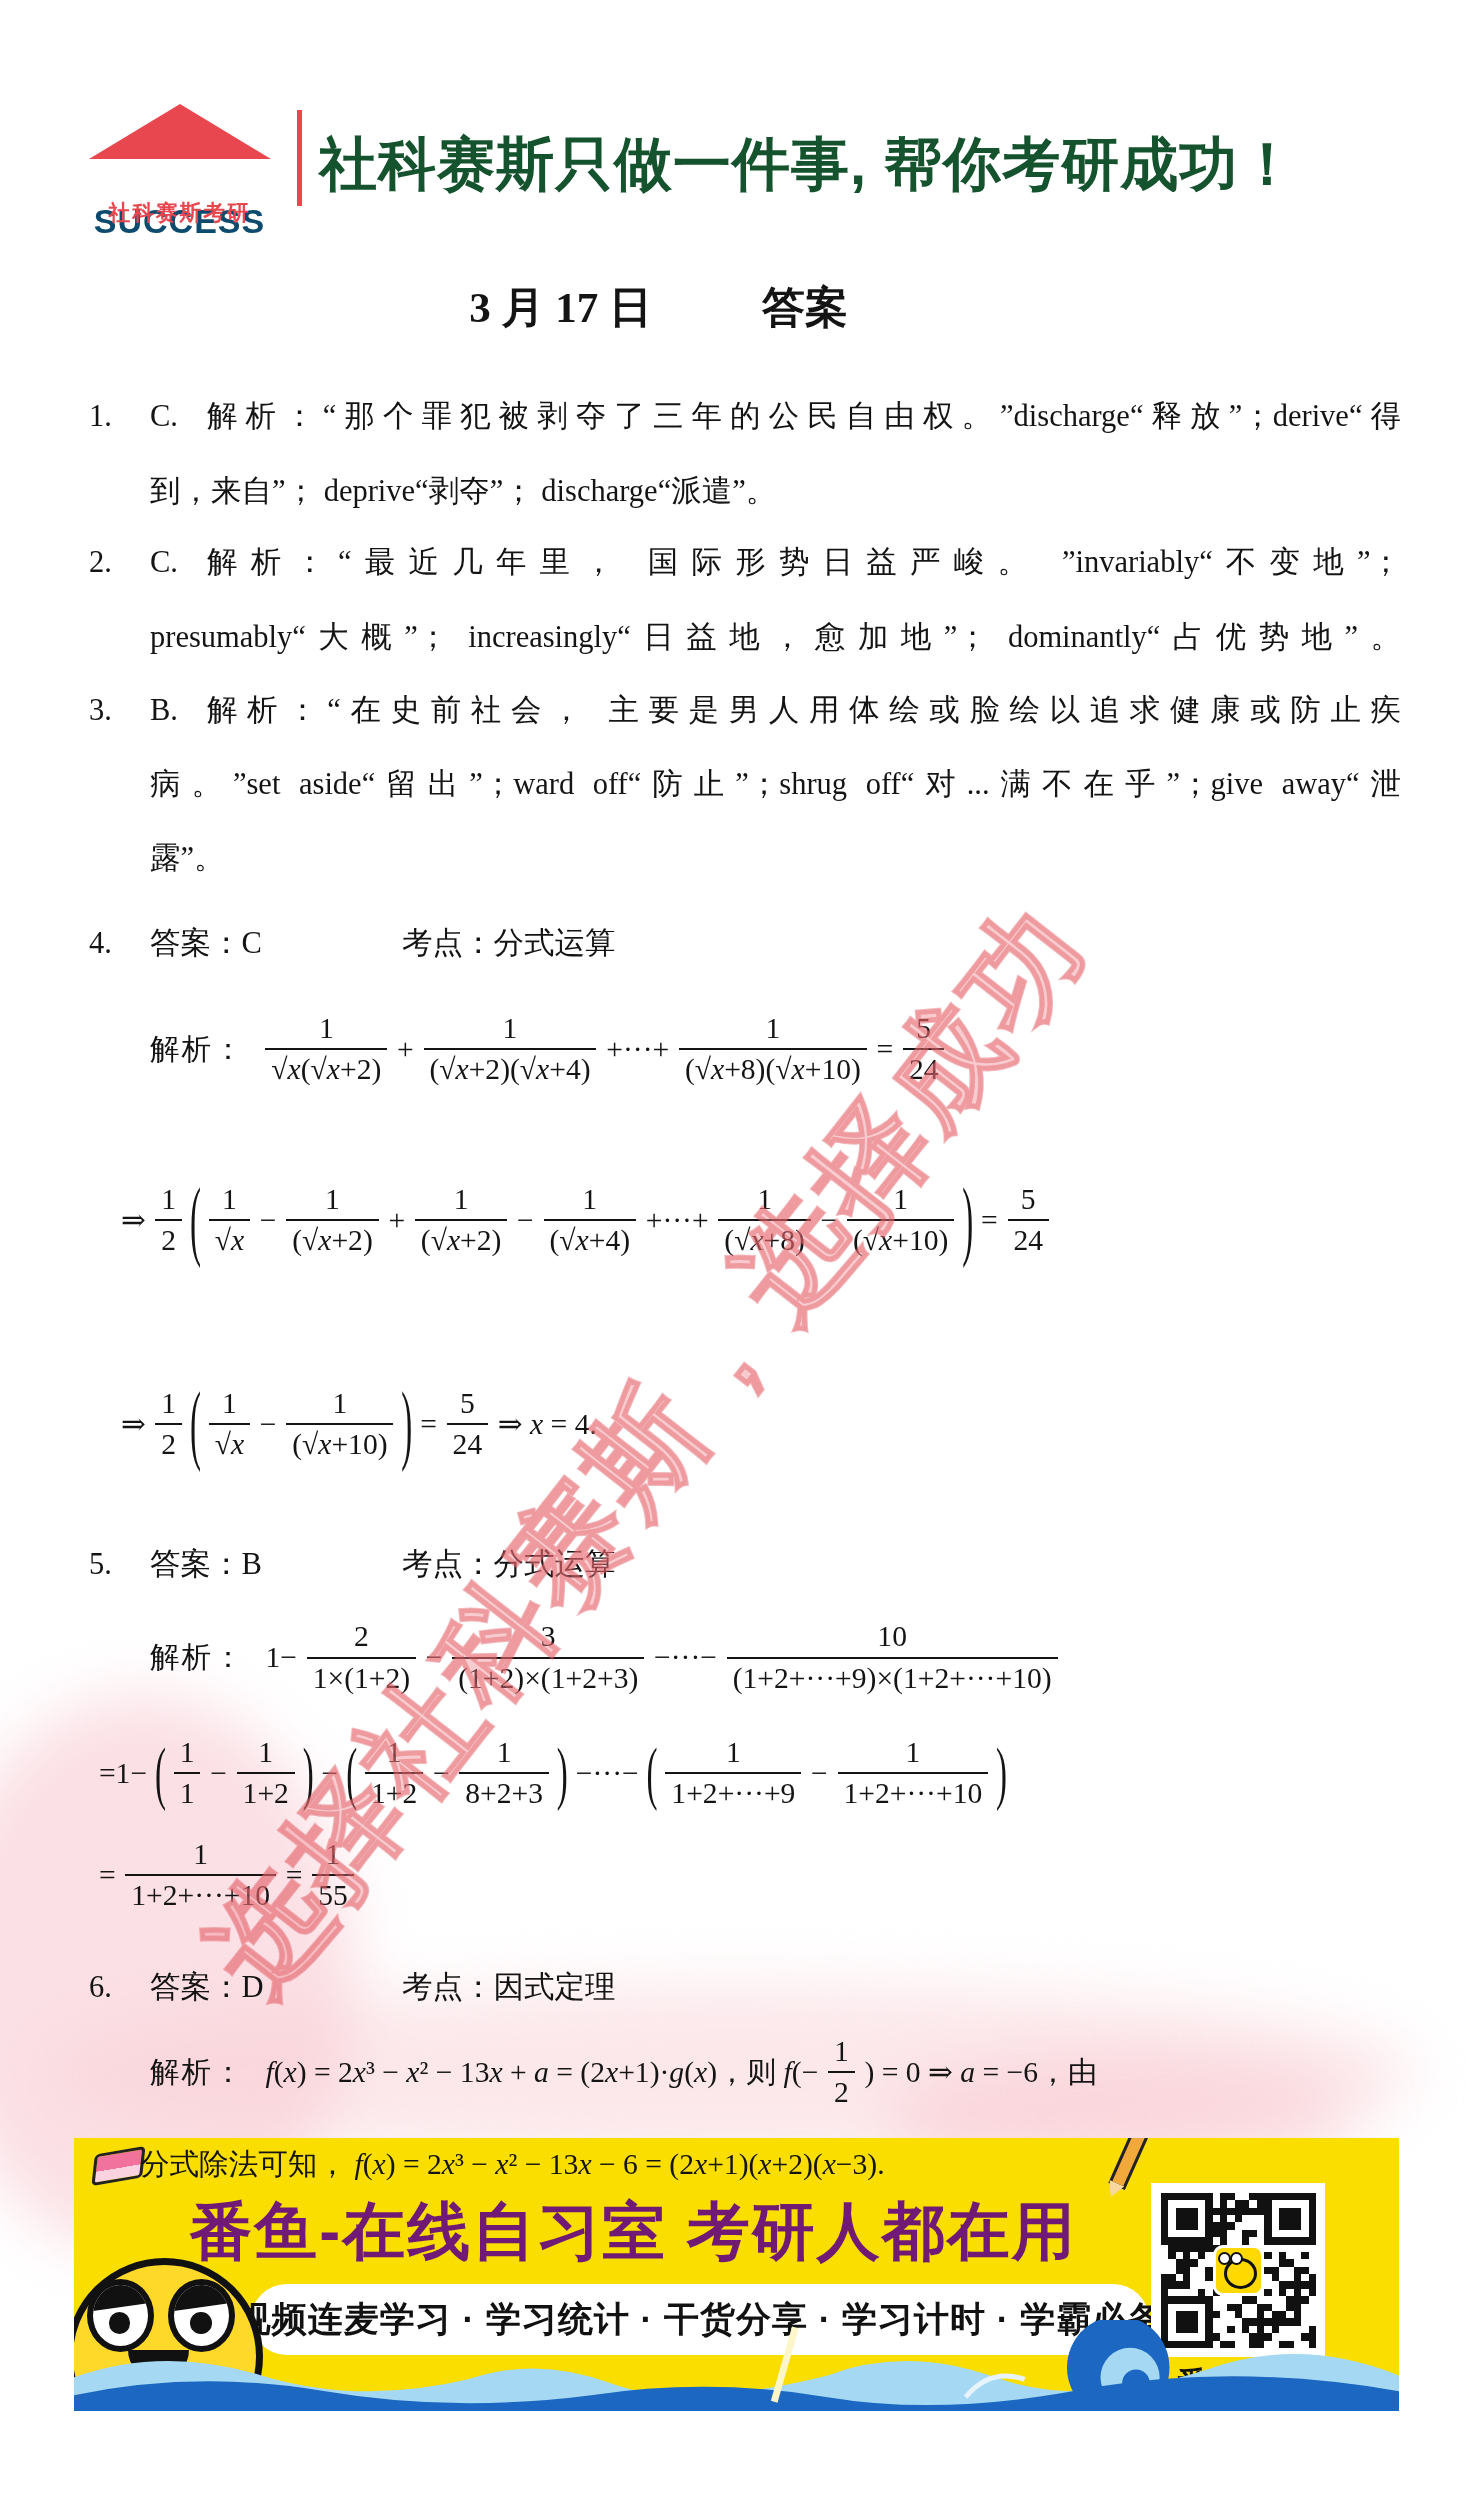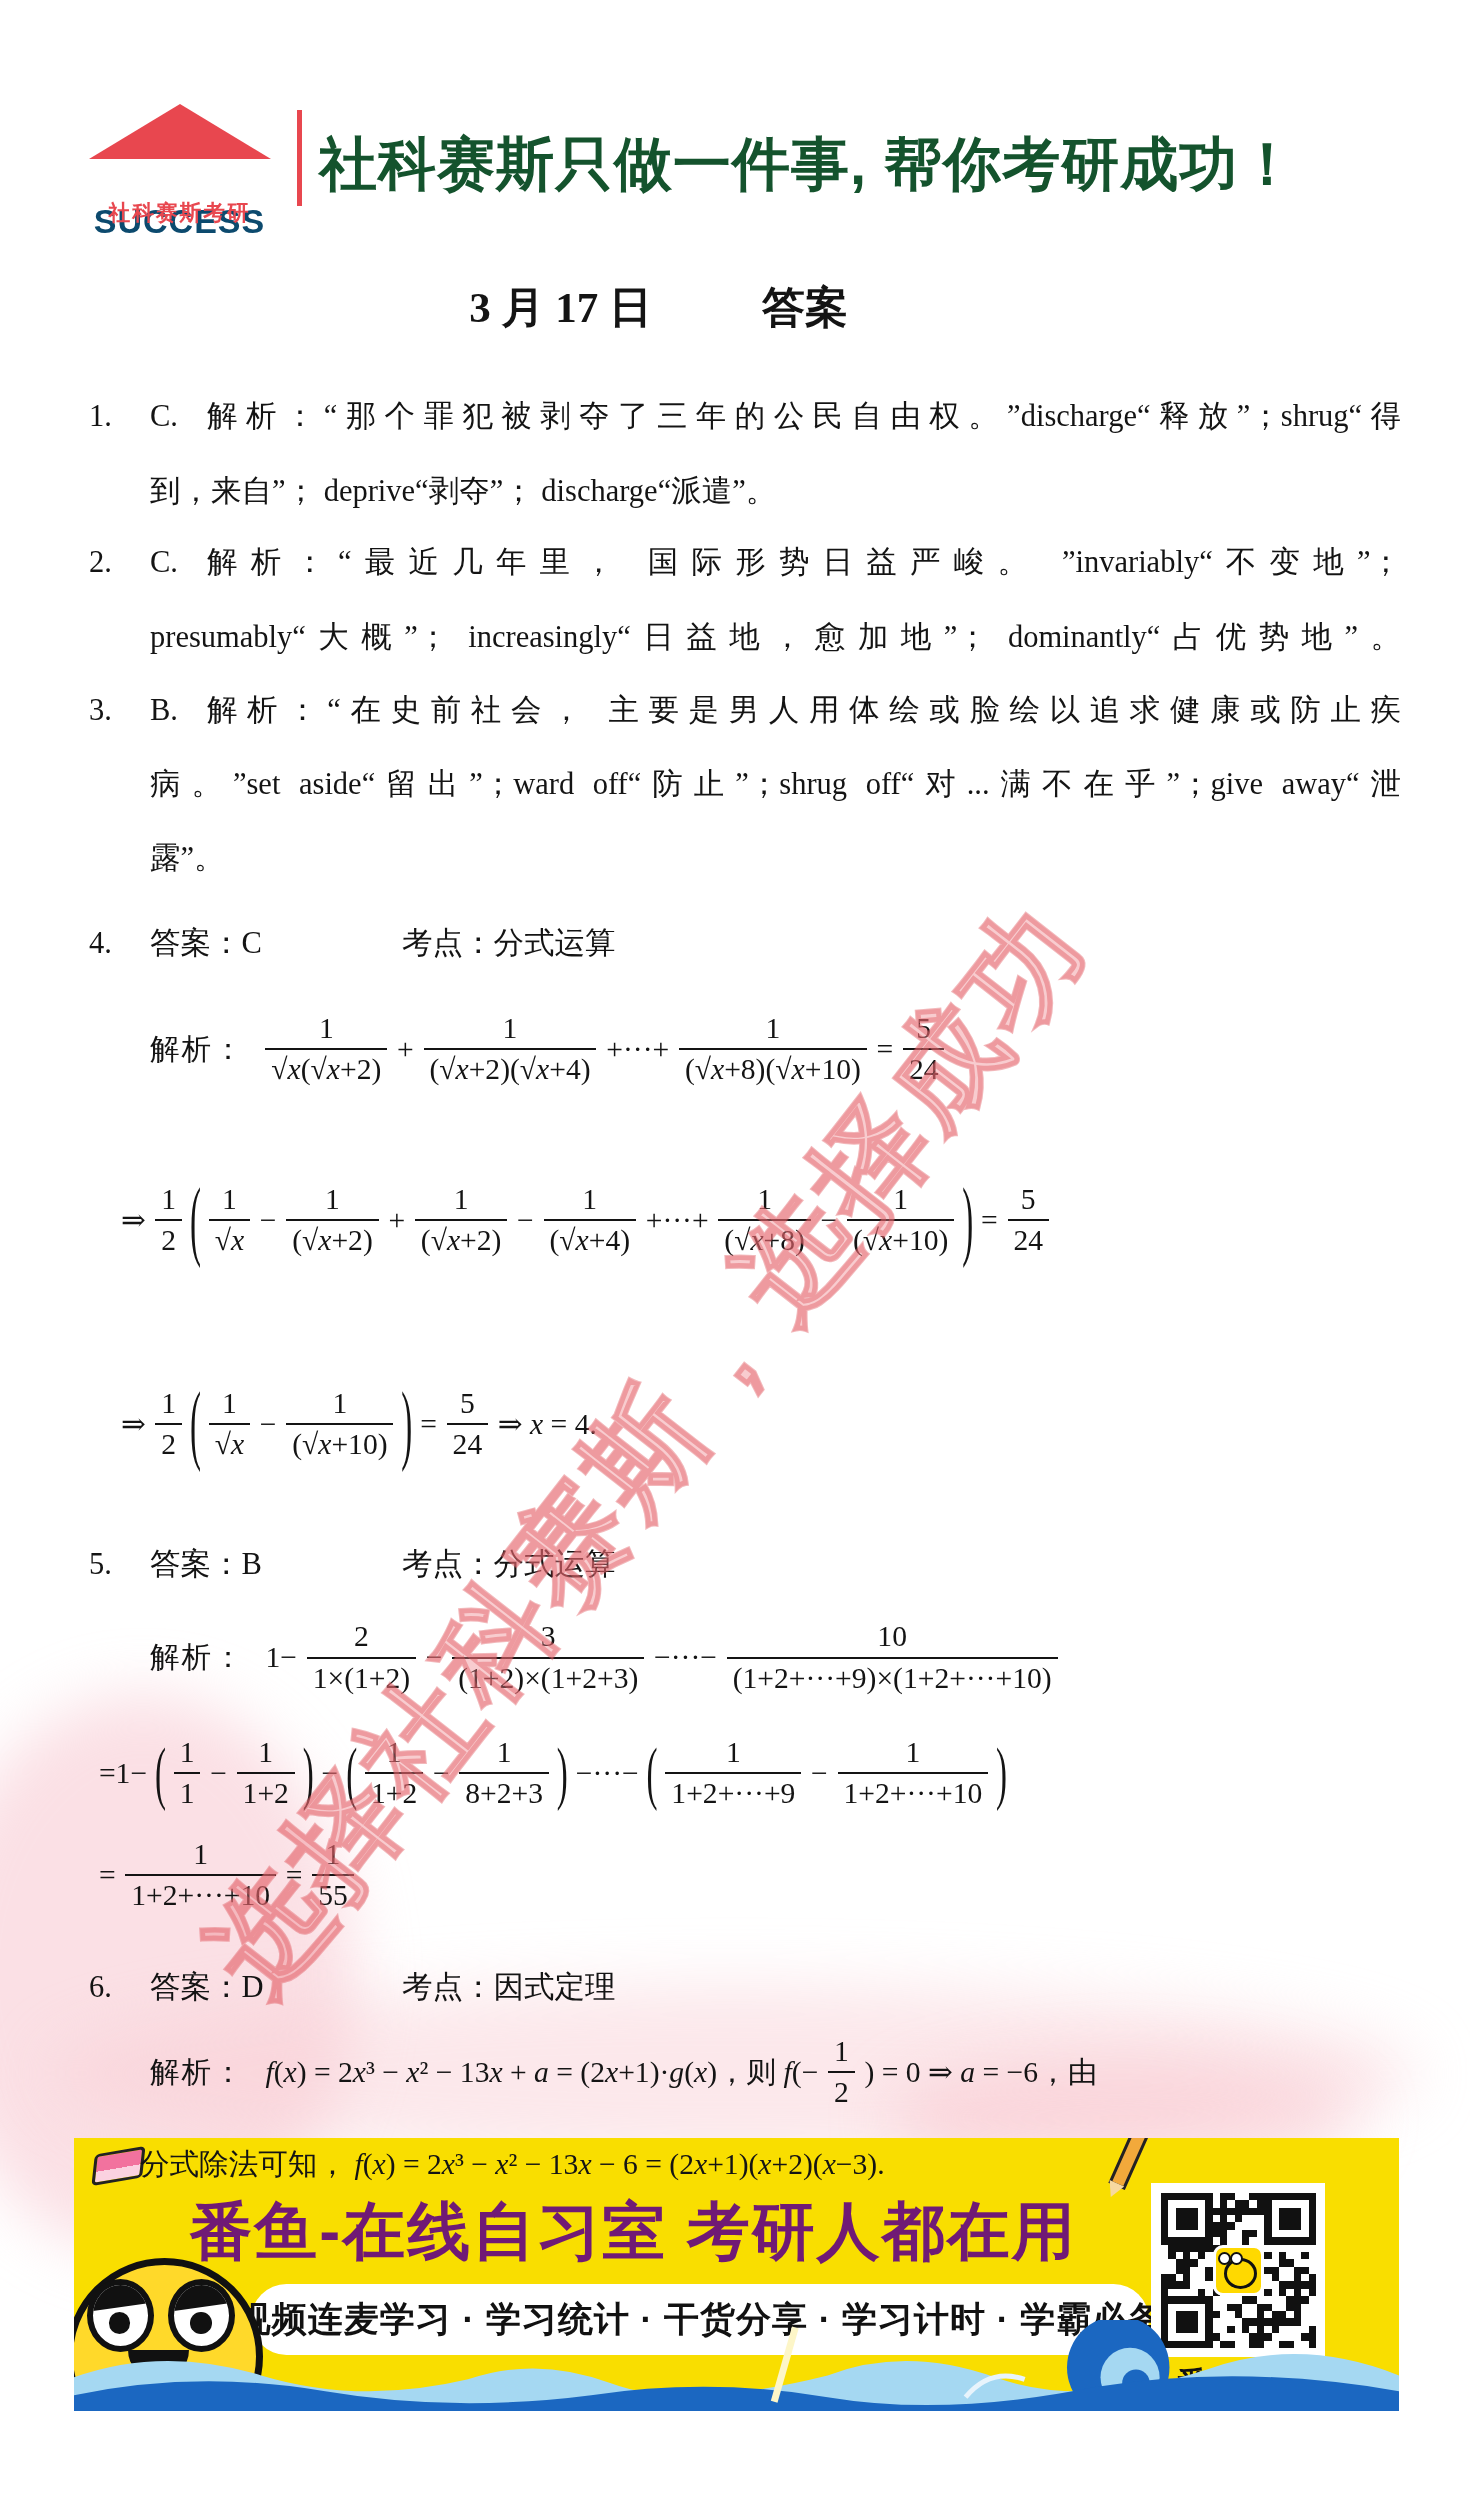--- a/index.html
+++ b/index.html
@@ -126,21 +126,21 @@
   <div class="tagline">社科赛斯只做一件事, 帮你考研成功！</div>
 
   <div class="title-row">
     <span>3 月 17 日</span>
     <span>答案</span>
   </div>
 
   <div class="trow" style="top:396px">
     <span class="no">1.</span>
     <span class="ans">C.</span>
-    <span class="t1 just">解析：“那个罪犯被剥夺了三年的公民自由权。”discharge“释放”；shrug“得</span>
+    <span class="t1 just">解析：“那个罪犯被剥夺了三年的公民自由权。”discharge“释放”；derive“得</span>
   </div>
   <div class="trow" style="top:471px">
     <span class="tc">到，来自”； deprive“剥夺”； discharge“派遣”。</span>
   </div>
 
   <div class="trow" style="top:542px">
     <span class="no">2.</span>
     <span class="ans">C.</span>
     <span class="t1 just">解析：“最近几年里， 国际形势日益严峻。 ”invariably“不变地”；</span>
   </div>

